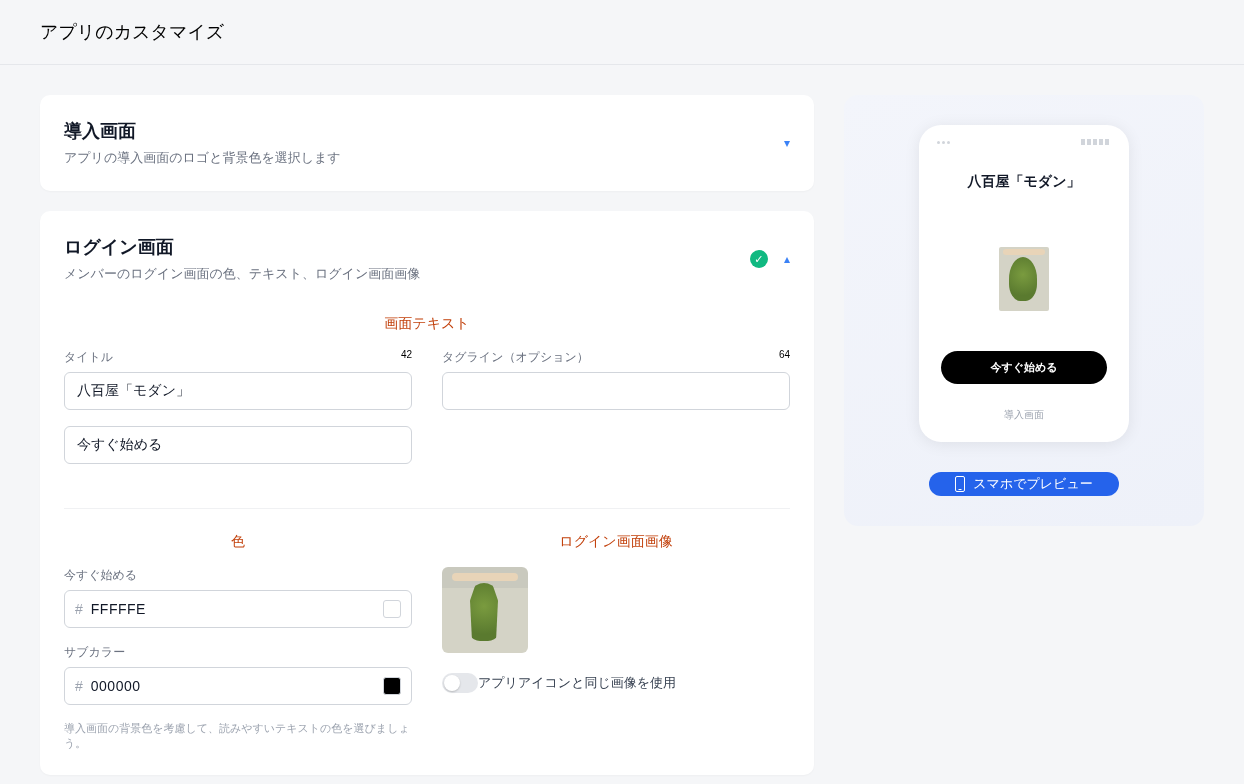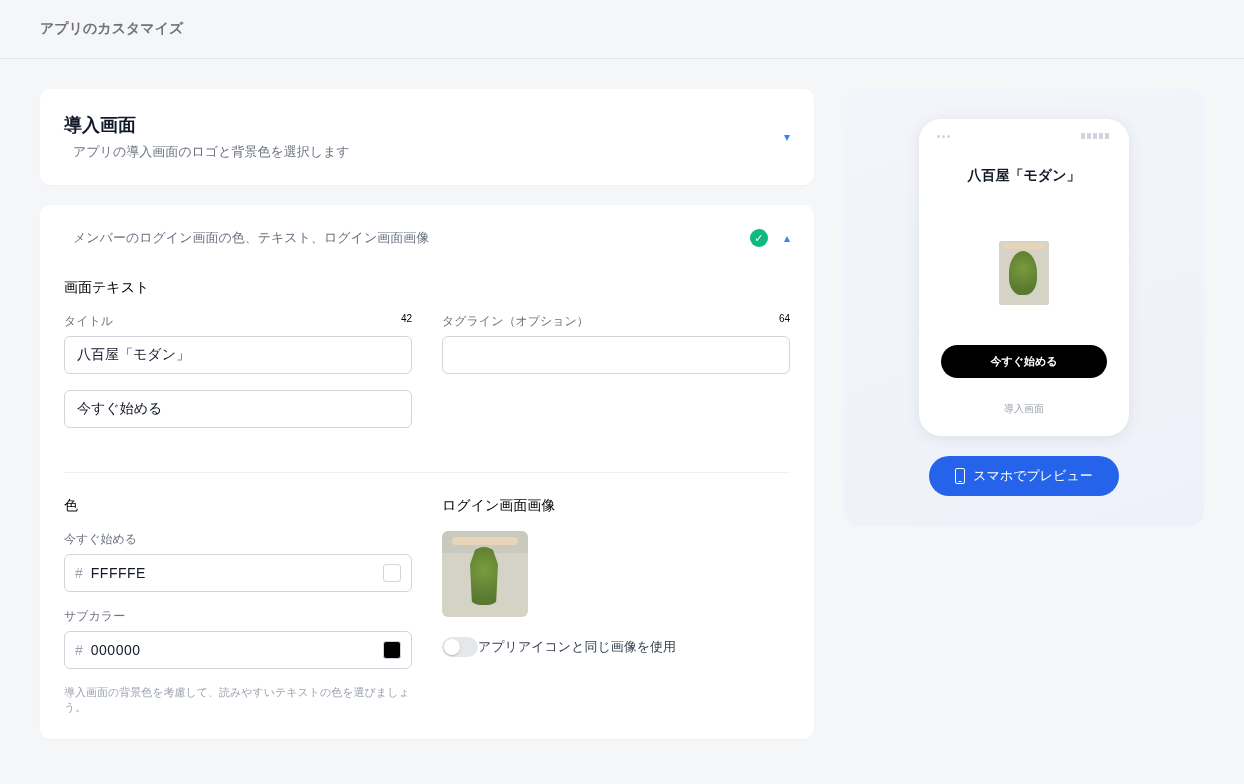--- a/index.html
+++ b/index.html
@@ -8,23 +8,23 @@
       background: #f5f6f8;
       color: #1f2937;
       font-size: 14px;
     }
     .header {
       padding: 20px 40px;
       border-bottom: 1px solid #e5e7eb;
       background: #f5f6f8;
     }
     .header h1 {
-      font-size: 14px;
-      font-weight: 700;
-      color: #737373;
+      font-size: 18px;
+      font-weight: 400;
+      color: #000000;
     }
     .main-container {
       display: flex;
       gap: 30px;
       padding: 30px 40px;
       align-items: flex-start;
     }
     .left-panel {
       flex: 1;
       max-width: 780px;
@@ -45,21 +45,20 @@
     .card-title-group { flex: 1; }
     .card-title {
       font-size: 18px;
       font-weight: 700;
       color: #111827;
       margin-bottom: 6px;
     }
     .card-subtitle {
       font-size: 13px;
       color: #6b7280;
-      margin-left: 9px;
     }
     .card-controls {
       display: flex;
       align-items: center;
       gap: 16px;
     }
     .check-badge {
       width: 18px; height: 18px;
       background: #10b981;
       border-radius: 50%;
@@ -73,23 +72,24 @@
       cursor: pointer;
     }
     .section {
       margin-top: 28px;
       padding-top: 24px;
       border-top: 1px solid #f0f1f3;
     }
     .section-first { border-top: none; padding-top: 0; }
     .section-title {
       font-size: 14px;
-      color: #000000;
+      color: #c2410c;
       margin-bottom: 16px;
       font-weight: 500;
+      text-align: center;
     }
     .field-row {
       display: flex;
       gap: 30px;
     }
     .field {
       flex: 1;
       margin-bottom: 16px;
     }
     .field-label-row {
@@ -277,26 +277,26 @@
       padding: 9px;
       border-radius: 999px;
       margin: 0 8px 24px;
     }
     .phone-terms {
       font-size: 10px;
       color: #9ca3af;
       text-align: center;
     }
     .preview-btn {
-      margin-top: 20px;
+      margin-top: 30px;
       background: #2563eb;
       color: #fff;
       border: none;
       border-radius: 999px;
-      padding: 11px 26px;
+      padding: 3px 26px;
       font-size: 13px;
       cursor: pointer;
       display: flex;
       align-items: center;
       gap: 8px;
       justify-content: center;
     }
     .phone-icon {
       width: 10px; height: 16px;
       border: 1.5px solid #fff;
@@ -329,20 +329,21 @@
         </div>
         <div class="card-controls">
           <span class="chevron">▾</span>
         </div>
       </div>
     </div>
 
     <div class="card">
       <div class="card-header">
         <div class="card-title-group">
+          <div class="card-title">ログイン画面</div>
           <div class="card-subtitle">メンバーのログイン画面の色、テキスト、ログイン画面画像</div>
         </div>
         <div class="card-controls">
           <span class="check-badge">✓</span>
           <span class="chevron">▴</span>
         </div>
       </div>
 
       <div class="section section-first" style="margin-top:32px;">
         <div class="section-title">画面テキスト</div>

